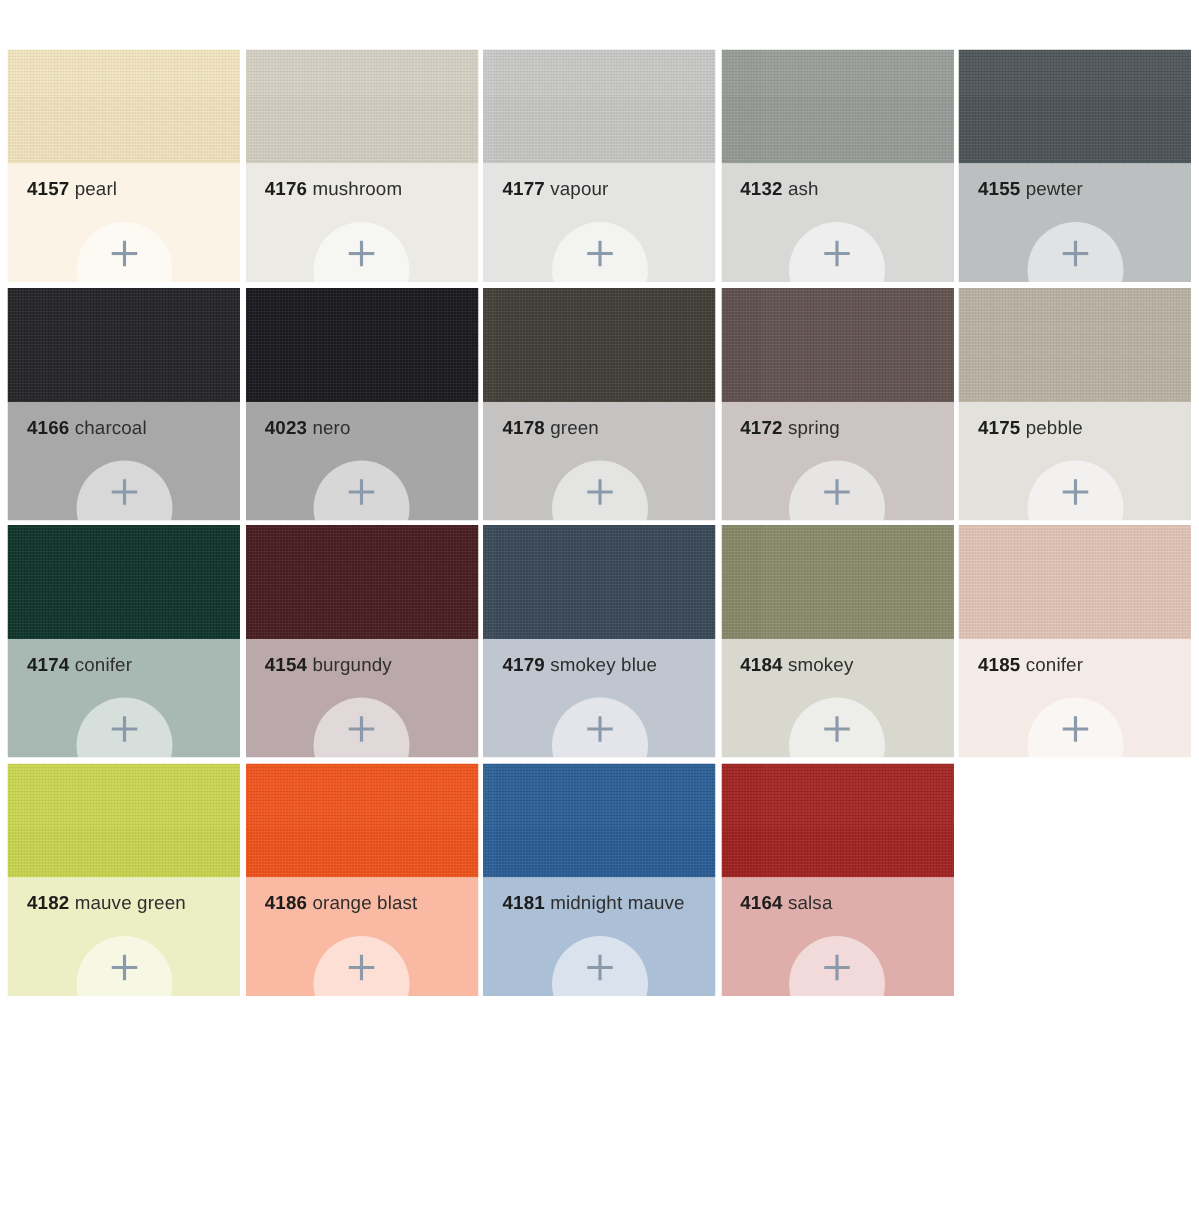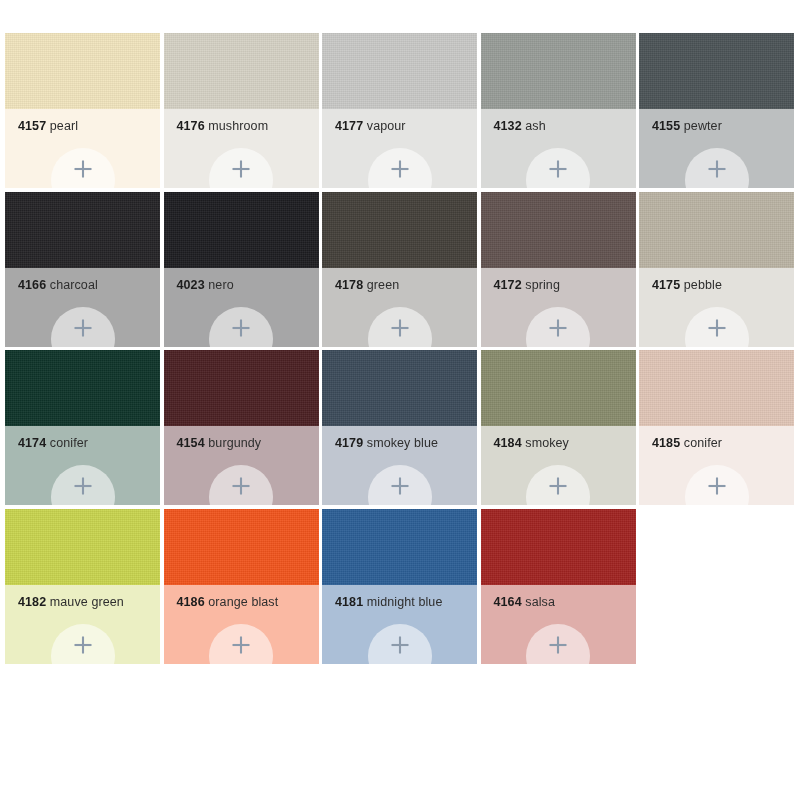--- a/index.html
+++ b/index.html
@@ -369,21 +369,21 @@
           <line class="plus-stroke" x1="11" y1="2.5" x2="11" y2="19.5"></line>
           <line class="plus-stroke" x1="2.5" y1="11" x2="19.5" y2="11"></line>
         </svg>
       </span>
     </div>
   </div>
     <div class="swatch-tile">
     <div class="swatch-color" style="background: rgb(43, 94, 149);"></div>
     <div class="swatch-tint" style="background: rgb(171, 191, 215);"></div>
     <div class="swatch-label">
-      <span class="swatch-code">4181</span><span>&nbsp;</span><span class="swatch-name">midnight blue</span>
+      <span class="swatch-code">4181</span><span>&nbsp;</span><span class="swatch-name">midnight mauve</span>
     </div>
     <div class="add-circle">
       <span>
         <svg width="22" height="22" viewBox="0 0 22 22" aria-hidden="true">
           <line class="plus-stroke" x1="11" y1="2.5" x2="11" y2="19.5"></line>
           <line class="plus-stroke" x1="2.5" y1="11" x2="19.5" y2="11"></line>
         </svg>
       </span>
     </div>
   </div>

